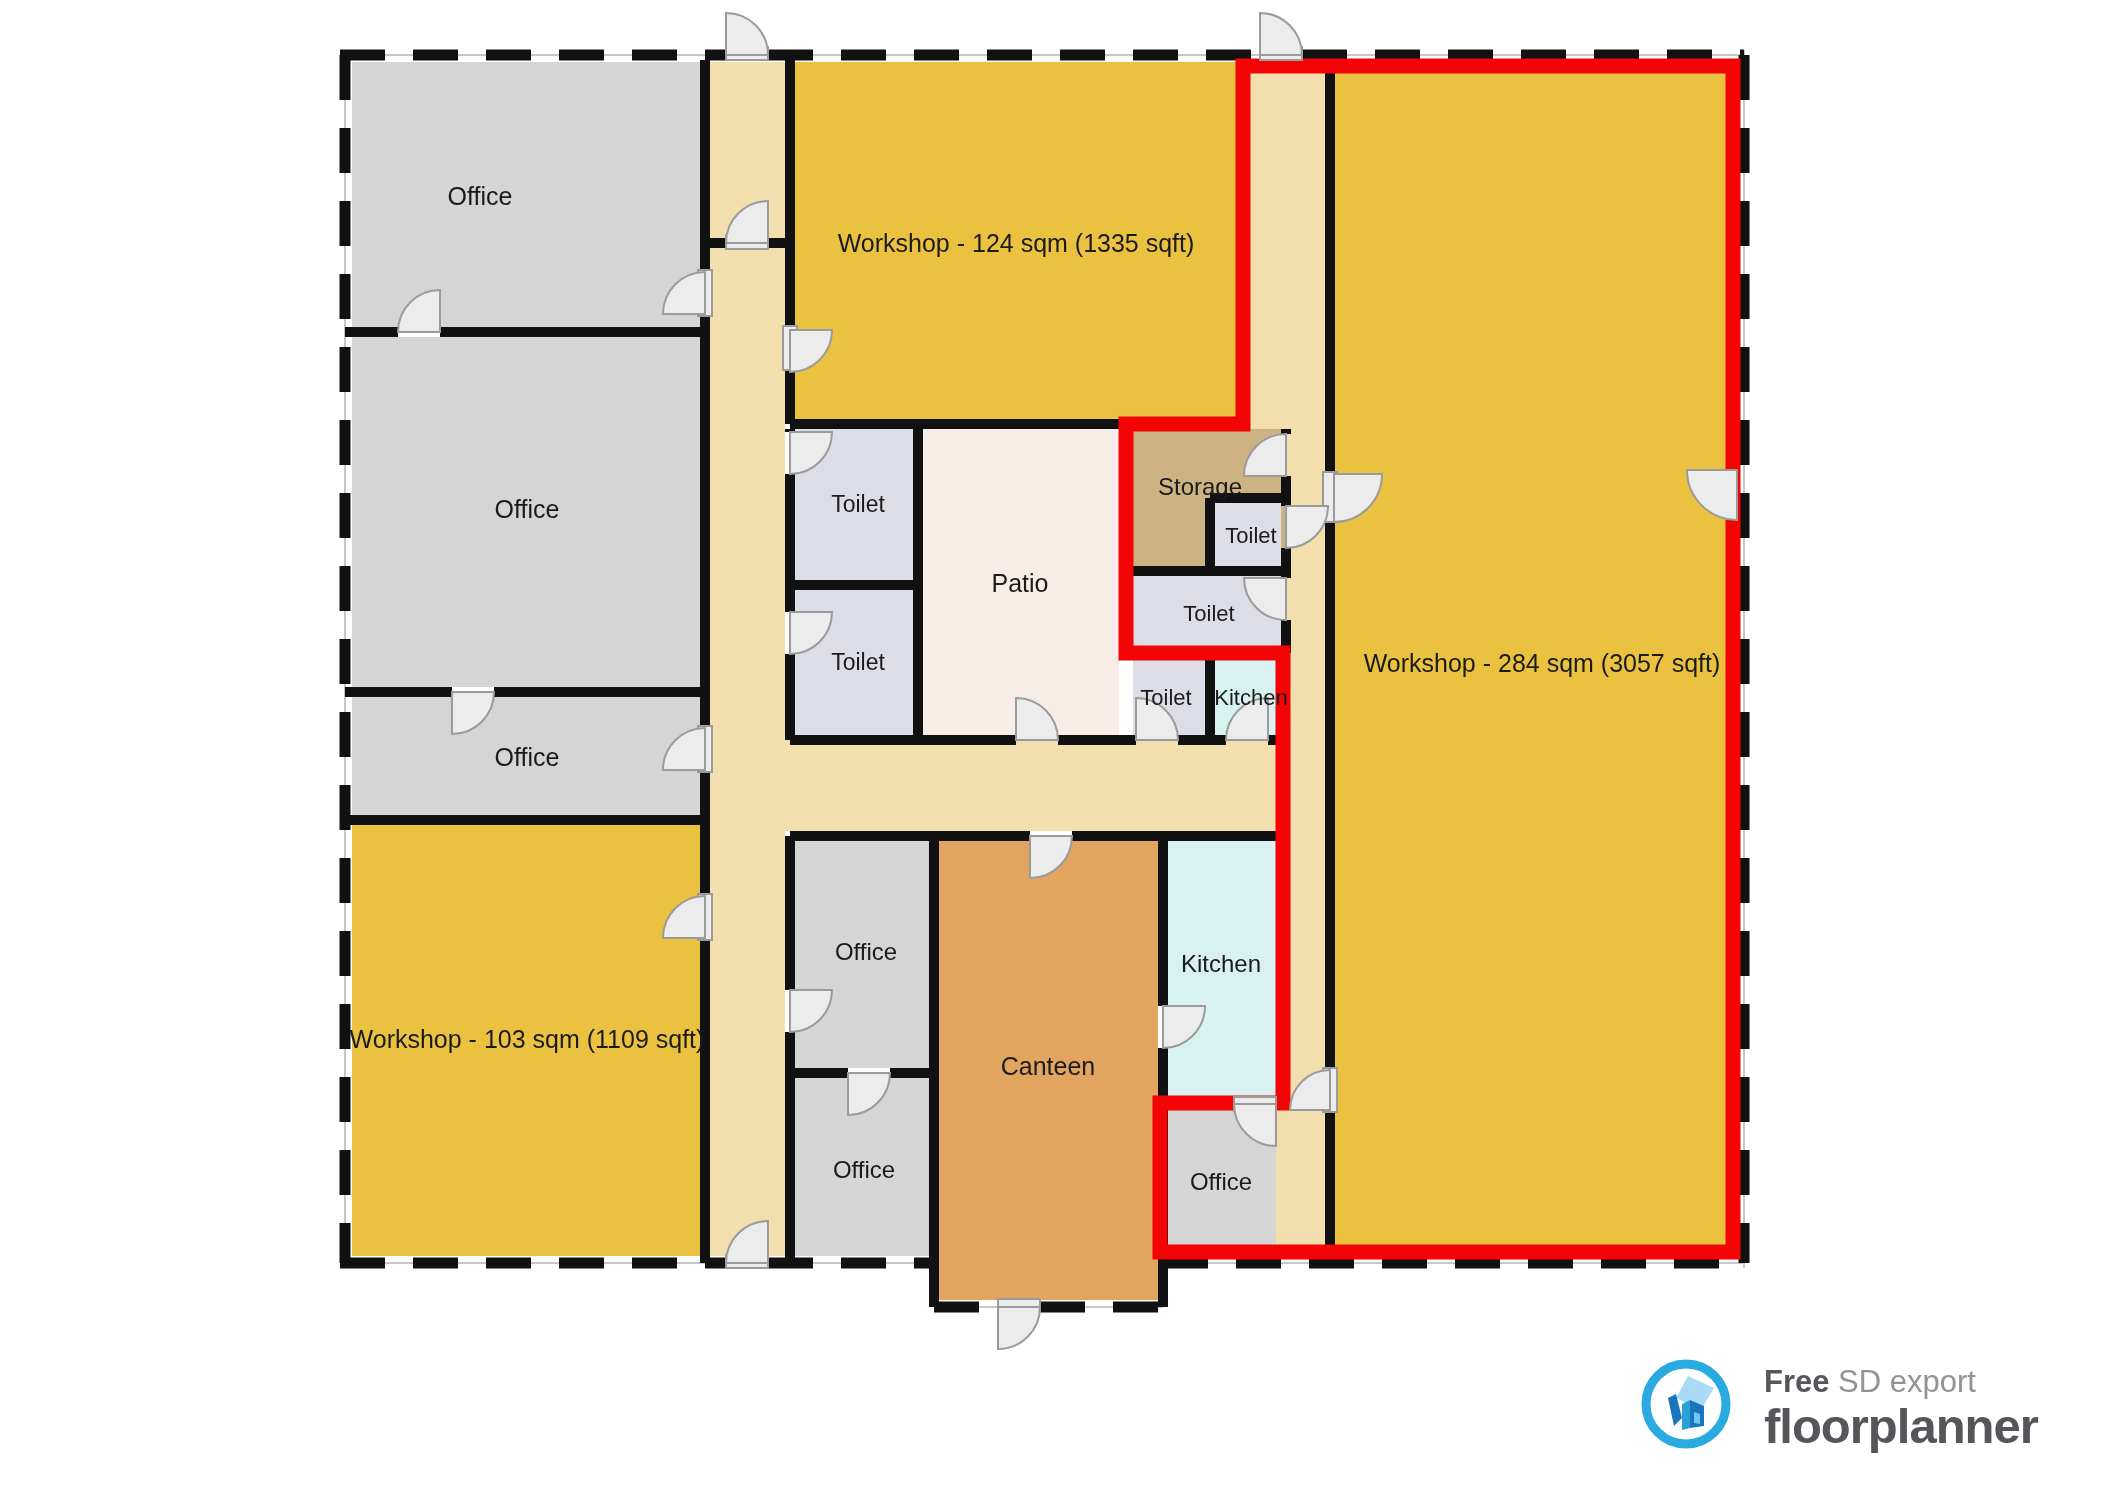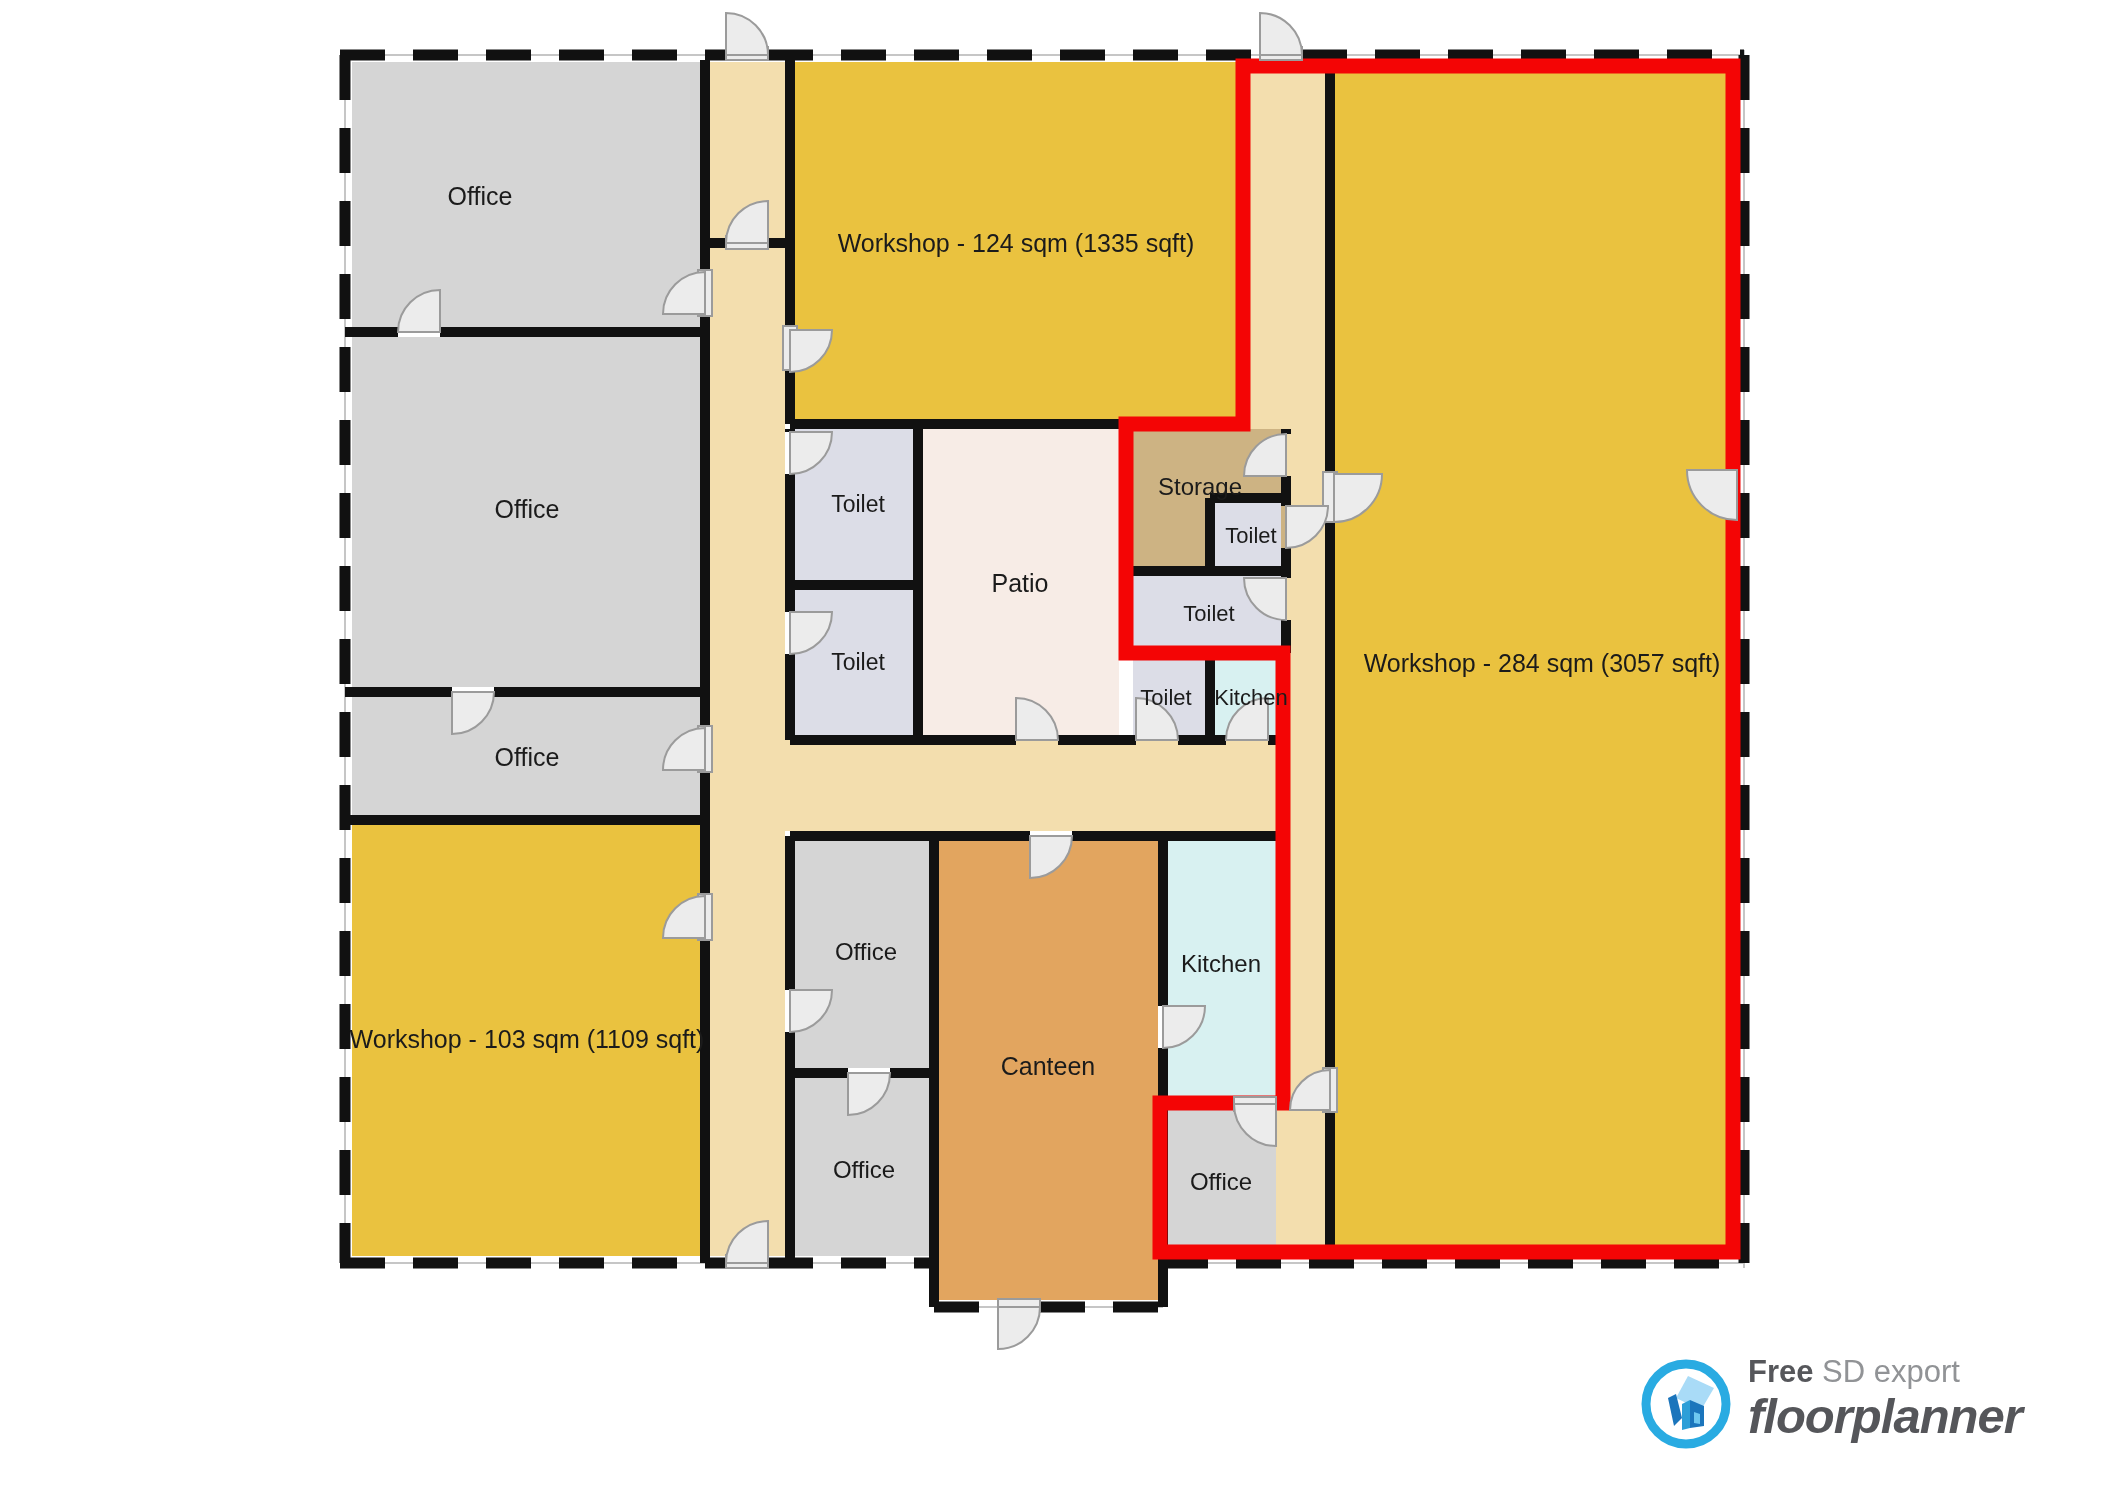--- a/index.html
+++ b/index.html
@@ -1,24 +1,24 @@
 <!DOCTYPE html>
 <html><head>
 <meta charset="utf-8">
 <style>
   html,body{margin:0;padding:0;background:#ffffff;}
   body{width:2105px;height:1489px;position:relative;overflow:hidden;
        font-family:"Liberation Sans",sans-serif;}
   #plan{position:absolute;left:0;top:0;}
   .room-label{font-family:"Liberation Sans",sans-serif;fill:#1b1b1b;}
-  .logo{position:absolute;left:1638px;top:1356px;display:flex;align-items:flex-start;gap:14px;}
+  .logo{position:absolute;left:1638px;top:1356px;display:flex;align-items:flex-end;gap:30px;}
   .logo-text{display:flex;flex-direction:column;line-height:1.05;}
   .logo-top{font-size:31px;color:#919396;}
   .logo-top .free{font-weight:700;color:#56575b;}
-  .brand{font-size:49px;font-weight:600;color:#55565a;letter-spacing:-1px;margin-top:2px;font-style:italic;}
+  .brand{font-size:49px;font-weight:600;color:#55565a;letter-spacing:-1px;margin-top:2px;}
 </style>
 </head>
 <body>
 
 <svg id="plan" width="2105" height="1489" viewBox="0 0 2105 1489">
 
   <g id="rooms-layer">
       <rect x="710" y="60" width="75" height="1198" fill="#F3DEAE"></rect>
       <rect x="1250" y="60" width="75" height="1198" fill="#F3DEAE"></rect>
       <rect x="710" y="735" width="566" height="96" fill="#F3DEAE"></rect>

